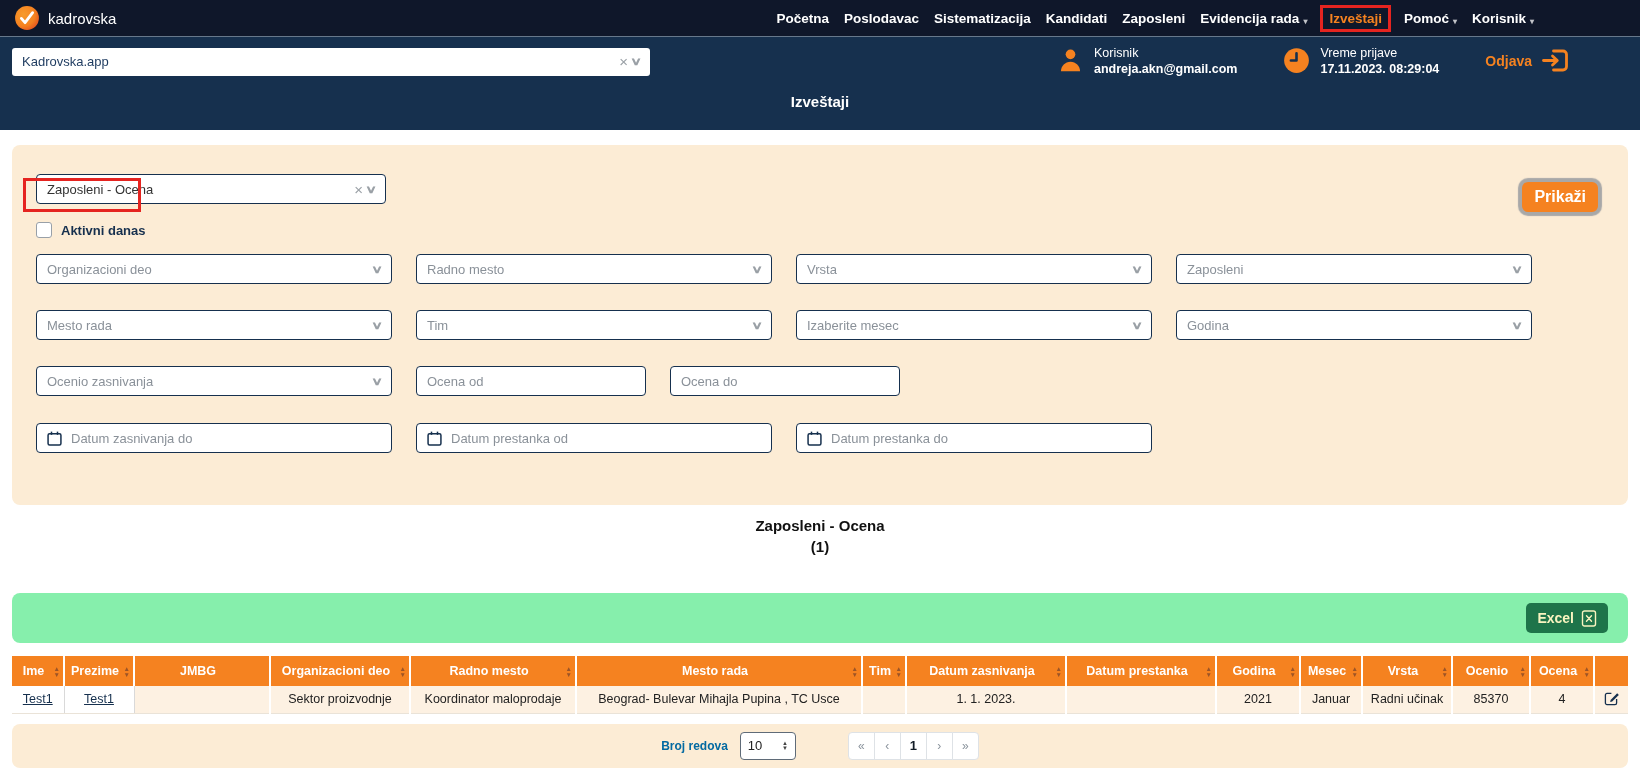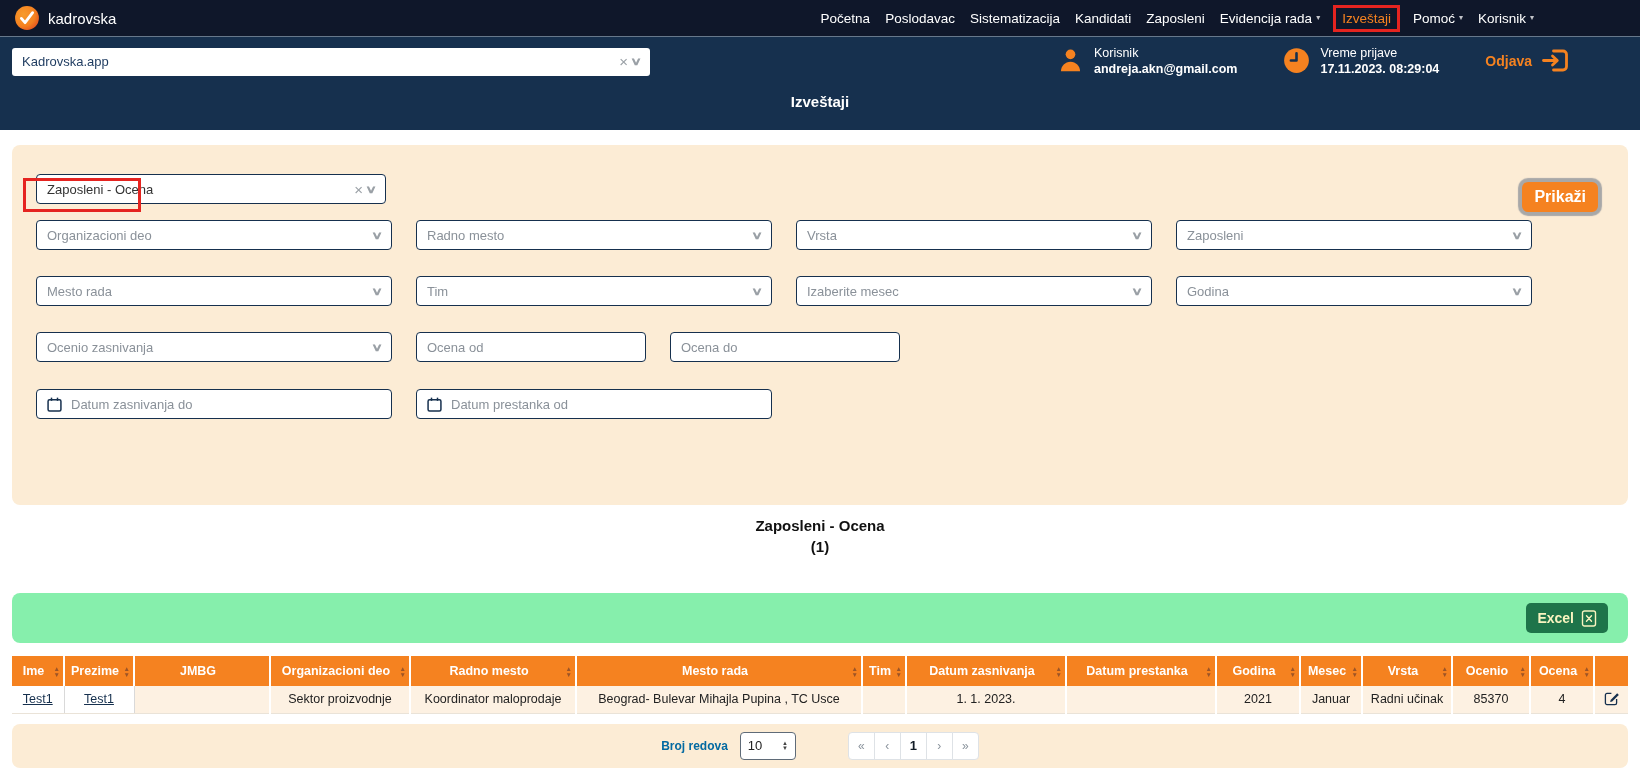--- a/index.html
+++ b/index.html
@@ -4,21 +4,21 @@
 <style>
   * { box-sizing: border-box; }
   html, body { margin: 0; padding: 0; width: 1640px; height: 780px; overflow: hidden;
     background: #fff; font-family: "Liberation Sans", sans-serif; }
 
   
   .navbar { height: 36px; background: #0f172a; display: flex; align-items: center; padding: 0 14px; }
   .brand { display: flex; align-items: center; gap: 8px; color: #fff; font-size: 15px; }
   .nav-links { margin-left: auto; display: flex; align-items: center; gap: 15px;
     padding-right: 92px; color: #fff; font-size: 13.5px; }
-  .nav-item { display: flex; align-items: flex-start; gap: 4px; cursor: pointer; white-space: nowrap; }
+  .nav-item { display: flex; align-items: flex-end; gap: 4px; cursor: pointer; white-space: nowrap; font-weight: bold; }
   .nav-caret { font-size: 8px; color: rgba(255,255,255,.75); margin-top: 2px; }
   .nav-item.active-annotated { border: 3px solid #e52420; padding: 3px 6px; margin: -3px -2px; }
   .nav-item.active-annotated .nav-label { color: #f58220; }
 
   .subrow { background: #16304e; border-top: 1px solid rgba(255,255,255,.35);
     height: 48px; display: flex; align-items: center; padding: 0 12px; }
   .app-select { width: 638px; height: 28px; background: #fff; border-radius: 3px;
     display: flex; align-items: center; padding: 0 10px; font-size: 13px; color: #1d3a5f; margin-top: 2px; }
   .sel-icons { margin-left: auto; display: flex; align-items: center; gap: 4px; color: #9aa0a6; }
   .sel-x { font-size: 15px; line-height: 1; cursor: pointer; }
@@ -200,20 +200,24 @@
       <span class="val">Zaposleni - Ocena</span>
       <span class="sel-icons">
         <span class="sel-x">×</span>
         <span class="sel-chev">∨</span>
       </span>
     </div>
     <div class="red-annotation"></div>
   </div>
   <button class="prikazi-btn">Prikaži</button>
 
+  <div class="checkbox-row">
+    <div class="checkbox"></div>
+    <span class="checkbox-label">Aktivni danas</span>
+  </div>
 
   <div class="grid4 mt16">
     <div class="pill">
       <span class="ph">Organizacioni deo</span>
       <span class="sel-icons">
           <span class="sel-chev">∨</span>
         </span>
     </div>
     <div class="pill">
       <span class="ph">Radno mesto</span>
@@ -286,20 +290,28 @@
       </svg>
       <span class="ph">Datum zasnivanja do</span>
     </div>
     <div class="pill date-pill">
       <svg width="15" height="15" viewBox="0 0 14 14">
         <rect x="1" y="2.6" width="12" height="10.4" rx="1.4" fill="none" stroke="#16304e" stroke-width="1.4"></rect>
         <line x1="4.2" y1="0.6" x2="4.2" y2="3.6" stroke="#16304e" stroke-width="1.4"></line>
         <line x1="9.8" y1="0.6" x2="9.8" y2="3.6" stroke="#16304e" stroke-width="1.4"></line>
       </svg>
       <span class="ph">Datum prestanka od</span>
+    </div>
+    <div class="pill date-pill">
+      <svg width="15" height="15" viewBox="0 0 14 14">
+        <rect x="1" y="2.6" width="12" height="10.4" rx="1.4" fill="none" stroke="#16304e" stroke-width="1.4"></rect>
+        <line x1="4.2" y1="0.6" x2="4.2" y2="3.6" stroke="#16304e" stroke-width="1.4"></line>
+        <line x1="9.8" y1="0.6" x2="9.8" y2="3.6" stroke="#16304e" stroke-width="1.4"></line>
+      </svg>
+      <span class="ph">Datum prestanka do</span>
     </div>
   </div>
 </div>
 
 <div class="results-heading">
   <div>Zaposleni - Ocena</div>
   <div>(1)</div>
 </div>
 
 <div class="excel-panel">

